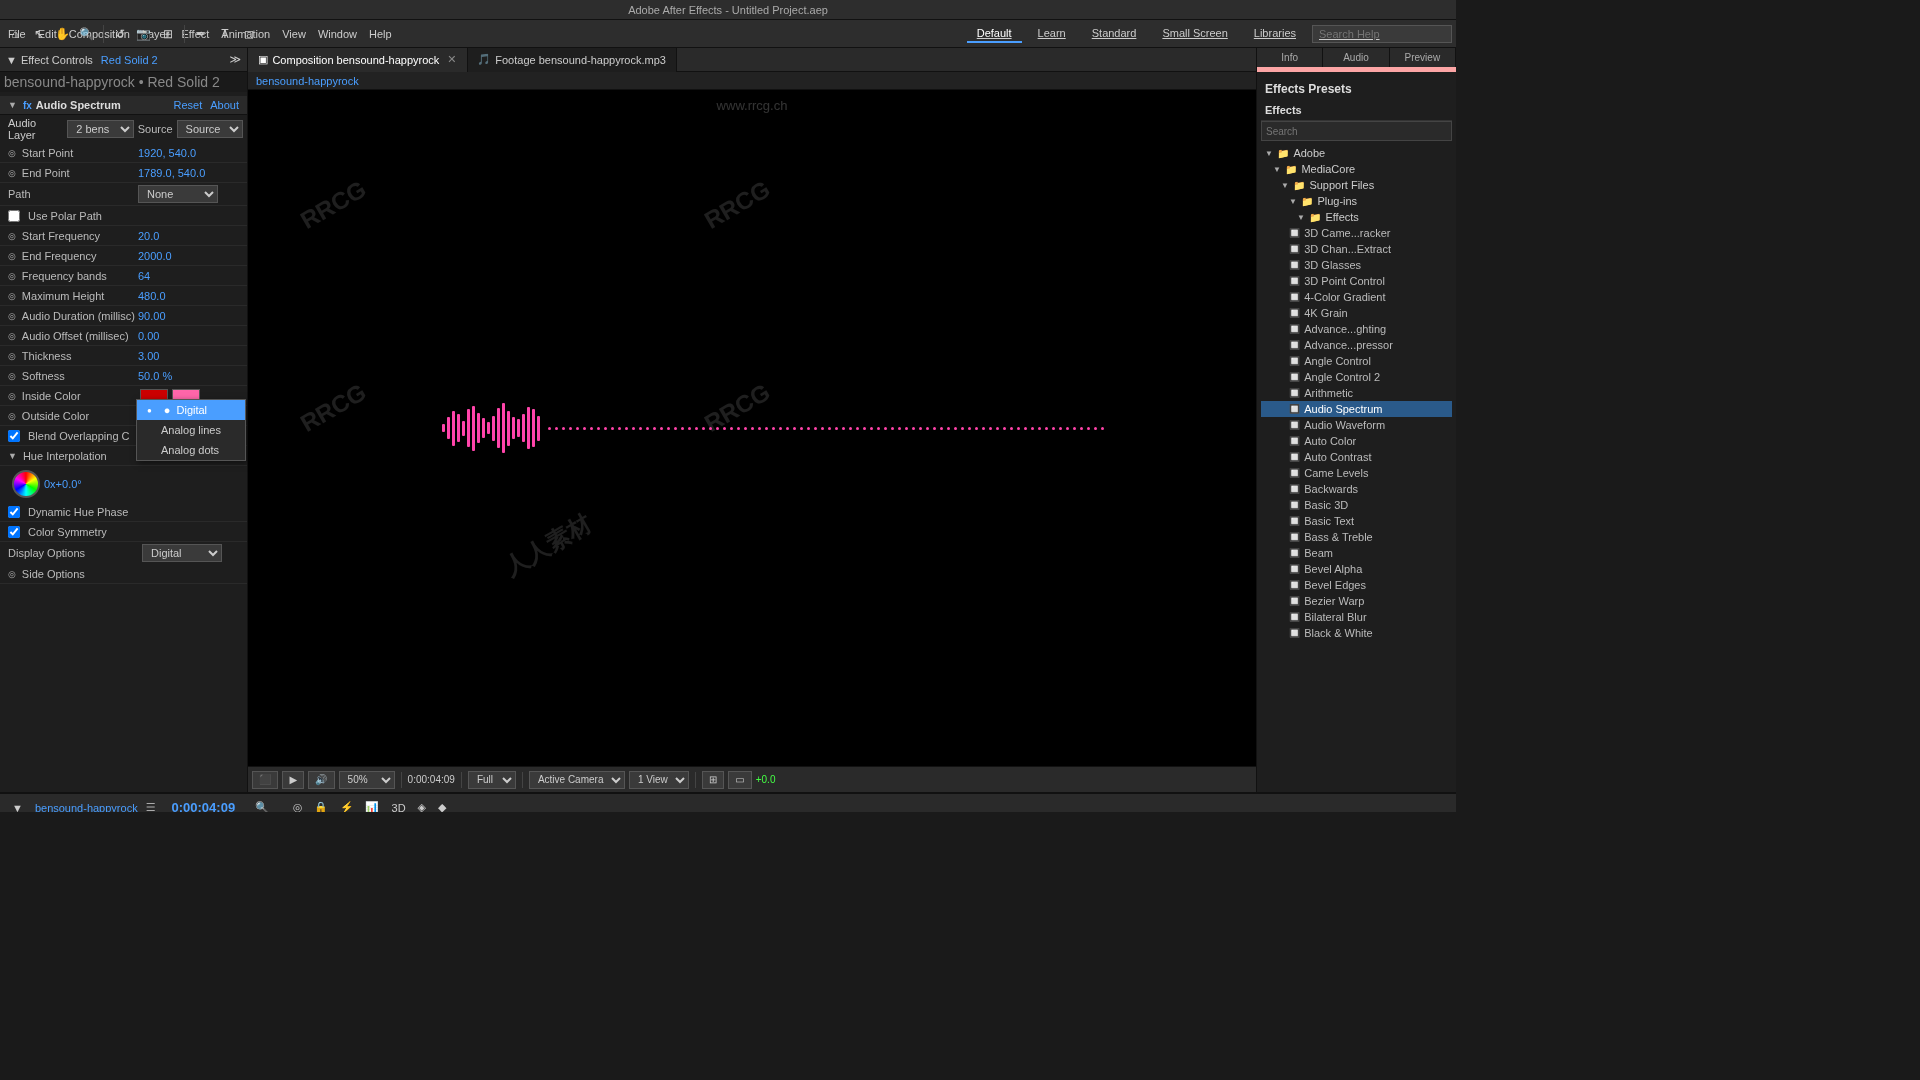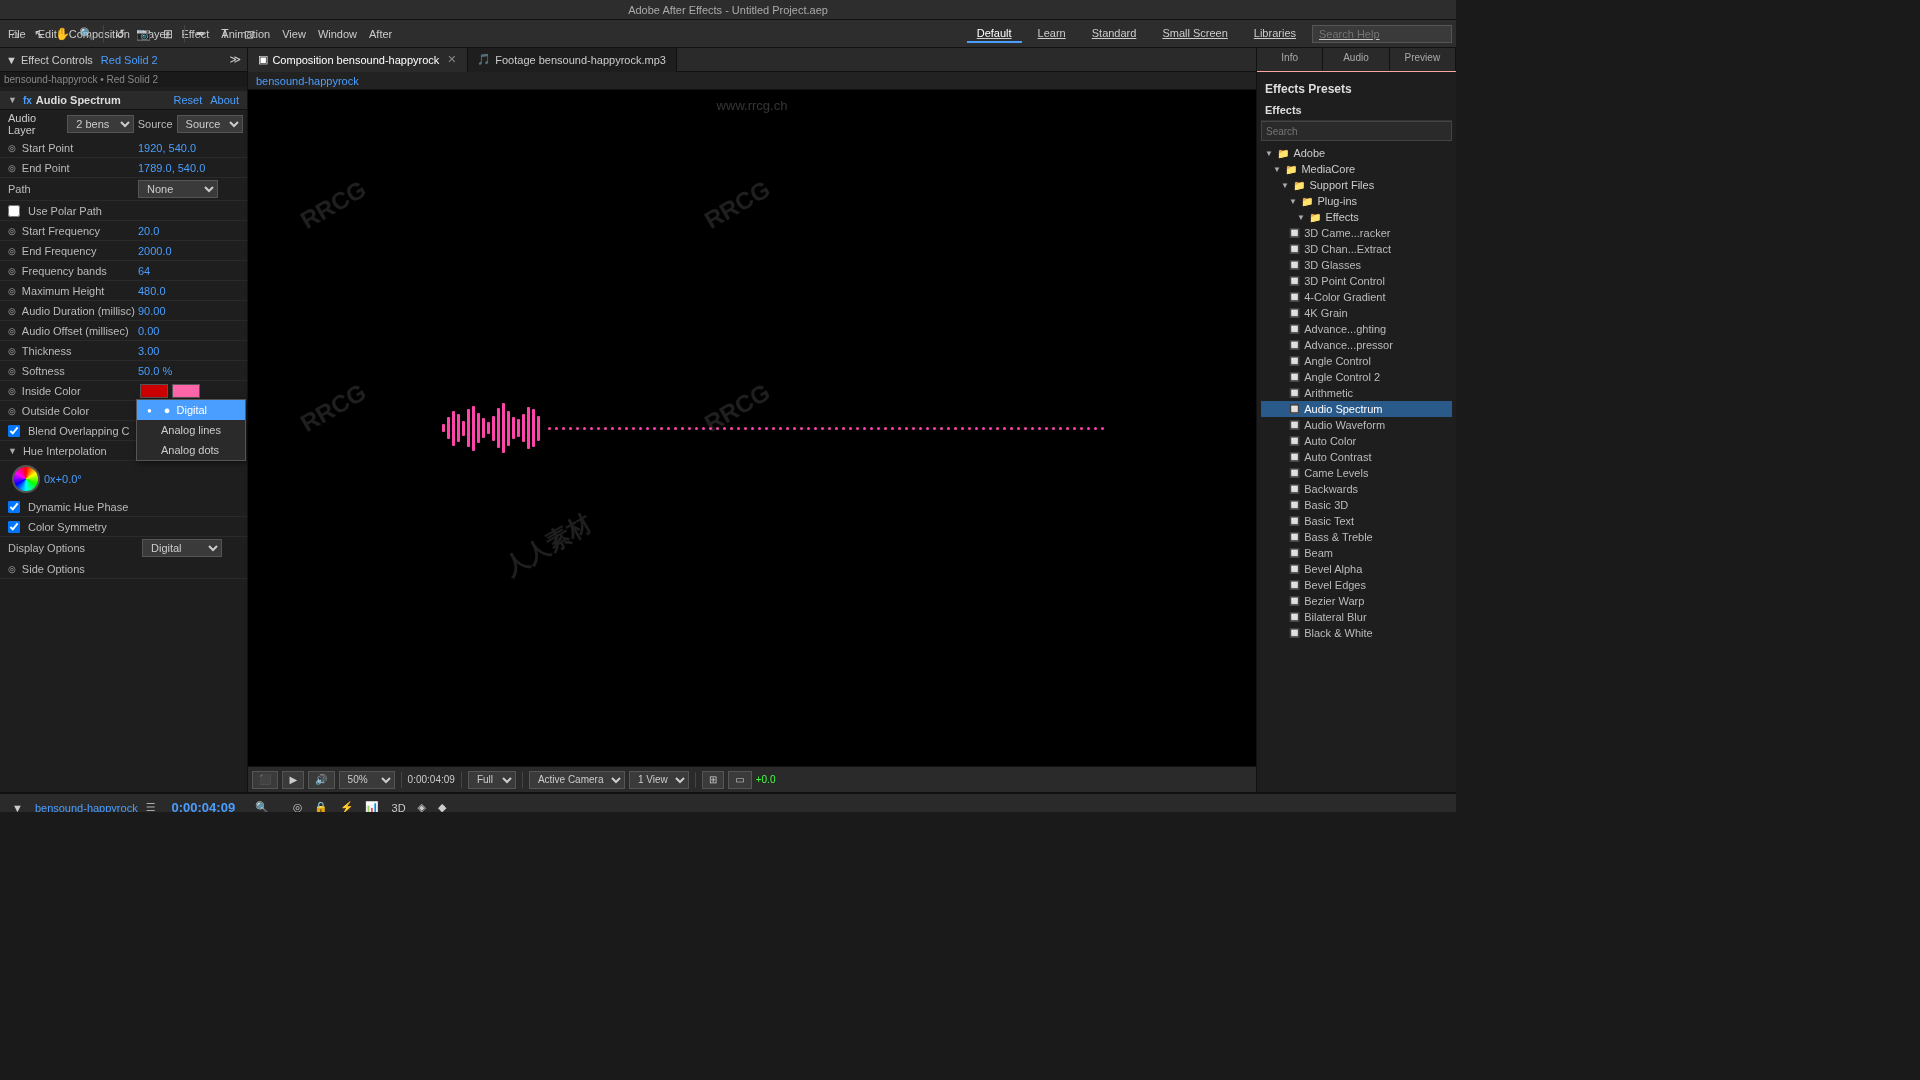--- a/index.html
+++ b/index.html
@@ -74,21 +74,21 @@
 
     
     .viewport-controls { height: 26px; background: #2a2a2a; border-top: 1px solid #111; display: flex; align-items: center; padding: 0 4px; gap: 4px; }
     .vc-btn { background: #3a3a3a; border: 1px solid #555; color: #ccc; font-size: 10px; padding: 1px 6px; cursor: pointer; height: 18px; }
     .vc-dropdown { background: #3a3a3a; border: 1px solid #555; color: #ccc; font-size: 10px; padding: 1px 4px; height: 18px; }
     .vc-sep { width: 1px; height: 16px; background: #444; margin: 0 2px; }
     .vc-green { color: #44ff44; font-size: 10px; }
 
     
     .right-panel { width: 200px; background: #1e1e1e; border-left: 1px solid #111; display: flex; flex-direction: column; flex-shrink: 0; overflow: hidden; }
-    .right-tabs { height: 24px; background: #2a2a2a; display: flex; border-bottom: 1px solid #fca5a5; }
+    .right-tabs { height: 24px; background: #2a2a2a; display: flex; border-bottom: 5px solid #fca5a5; }
     .right-tab { flex: 1; text-align: center; padding: 4px 2px; cursor: pointer; font-size: 10px; color: #aaa; border-right: 1px solid #111; }
     .right-content { flex: 1; overflow-y: auto; padding: 4px; }
     .presets-header { font-size: 12px; font-weight: bold; color: #ddd; padding: 6px 4px 4px 4px; }
     .effects-header { font-size: 11px; font-weight: bold; color: #ddd; padding: 4px; border-bottom: 1px solid #333; }
     .search-effects { width: 100%; background: #2a2a2a; border: 1px solid #444; color: #ccc; font-size: 10px; padding: 2px 4px; height: 20px; margin-bottom: 4px; }
     .tree-folder { padding: 2px 4px; cursor: pointer; color: #ccc; font-size: 11px; display: flex; align-items: center; gap: 4px; }
     .tree-item { padding: 2px 4px 2px 28px; cursor: pointer; color: #bbb; font-size: 11px; display: flex; align-items: center; gap: 4px; }
     .tree-item.selected { background: #2a5a8a; color: #fff; }
     .folder-icon { font-size: 10px; color: #f0a000; }
     .effect-icon { font-size: 9px; color: #aaa; }
@@ -125,21 +125,21 @@
 
 <div class="menu-bar">
   <span>File</span>
   <span>Edit</span>
   <span>Composition</span>
   <span>Layer</span>
   <span>Effect</span>
   <span>Animation</span>
   <span>View</span>
   <span>Window</span>
-  <span>After</span>
+  <span>Help</span>
   <div class="title-bar">Adobe After Effects - Untitled Project.aep</div>
 </div>
 
 <div class="toolbar">
   <button class="toolbar-btn">⌂</button>
   <button class="toolbar-btn">↖</button>
   <button class="toolbar-btn">✋</button>
   <button class="toolbar-btn">🔍</button>
   <div class="toolbar-sep"></div>
   <button class="toolbar-btn">↺</button>
@@ -161,21 +161,21 @@
 
 <div class="main-layout">
 
   <div class="left-panel">
     <div class="panel-header">
       <span>▼</span>
       <span>Effect Controls</span>
       <span style="color:#4a9eff; margin-left:4px;">Red Solid 2</span>
       <span style="margin-left:auto; cursor:pointer;">≫</span>
     </div>
-    <div style="padding:2px 4px; font-size:10px; color:#888; background:#1a1a1a;">bensound-happyrock • Red Solid 2</div>
+    <div style="padding:2px 4px; font-size:14px; color:#888; background:#1a1a1a;">bensound-happyrock • Red Solid 2</div>
 
     <div class="effect-controls">
 
       <div class="effect-title">
         <div class="effect-title-left">
           <span class="twirl-icon">▼</span>
           <span style="font-size:10px; color:#4a9eff;">fx</span>
           <span>Audio Spectrum</span>
         </div>
         <div class="effect-title-right">

